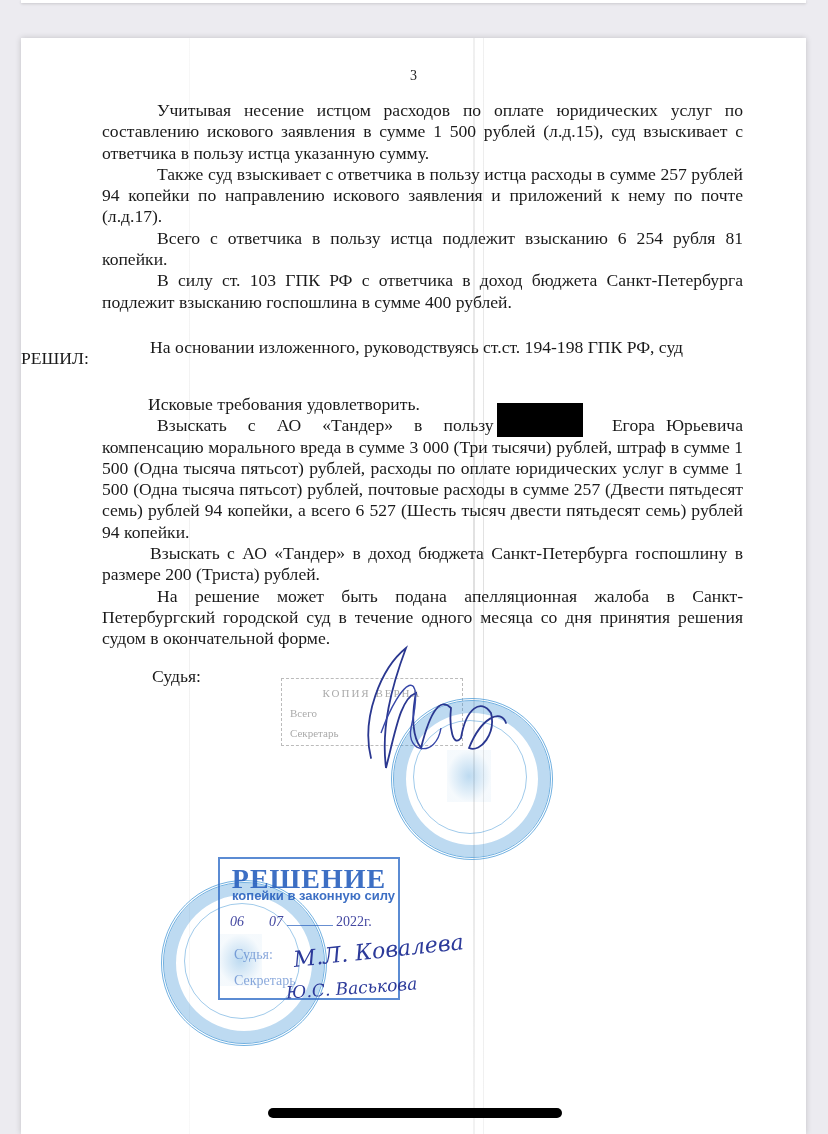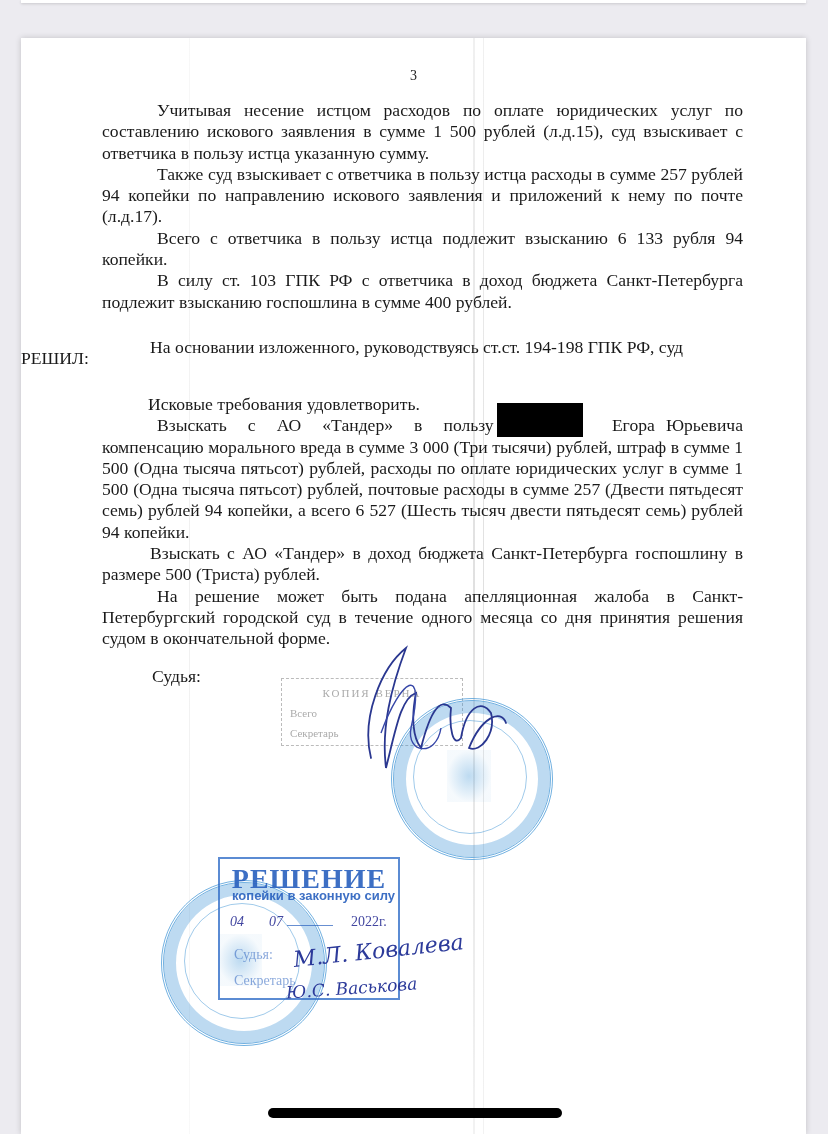--- a/index.html
+++ b/index.html
@@ -97,35 +97,35 @@
 <div class="page">
   <div class="scan-line" style="left:452px;"></div>
   <div class="scan-line" style="left:462px;width:1px;"></div>
   <div class="scan-line" style="left:168px;width:1px;opacity:.5;"></div>
 
   <div class="page-num">3</div>
 
   <div class="text" style="top:62px;">
     <p class="indent">Учитывая несение истцом расходов по оплате юридических услуг по составлению искового заявления в сумме 1 500 рублей (л.д.15), суд взыскивает с ответчика в пользу истца указанную сумму.</p>
     <p class="indent">Также суд взыскивает с ответчика в пользу истца расходы в сумме 257 рублей 94 копейки по направлению искового заявления и приложений к нему по почте (л.д.17).</p>
-    <p class="indent">Всего с ответчика в пользу истца подлежит взысканию 6 133 рубля 94 копейки.</p>
+    <p class="indent">Всего с ответчика в пользу истца подлежит взысканию 6 254 рубля 81 копейки.</p>
     <p class="indent">В силу ст. 103 ГПК РФ с ответчика в доход бюджета Санкт-Петербурга подлежит взысканию госпошлина в сумме 400 рублей.</p>
     <p class="indent" style="text-indent:48px;margin-top:24px;">На основании изложенного, руководствуясь ст.ст. 194-198 ГПК РФ, суд</p>
   </div>
 
   <div class="heading">РЕШИЛ:</div>
 
   <div class="text" style="top:356px;">
     <p class="indent" style="text-indent:46px;">Исковые требования удовлетворить.</p>
     <p class="indent">
       <span style="word-spacing:10px;margin-top:37px;">Взыскать с АО «Тандер» в пользу</span>
       <span style="display:inline-block;width:96px;"></span>
       <span>Егора Юрьевича компенсацию морального вреда в сумме 3 000 (Три тысячи) рублей, штраф в сумме 1 500 (Одна тысяча пятьсот) рублей, расходы по оплате юридических услуг в сумме 1 500 (Одна тысяча пятьсот) рублей, почтовые расходы в сумме 257 (Двести пятьдесят семь) рублей 94 копейки, а всего 6 527 (Шесть тысяч двести пятьдесят семь) рублей 94 копейки.</span>
     </p>
-    <p class="indent" style="text-indent:48px;">Взыскать с АО «Тандер» в доход бюджета Санкт-Петербурга госпошлину в размере 500 (Триста) рублей.</p>
+    <p class="indent" style="text-indent:48px;">Взыскать с АО «Тандер» в доход бюджета Санкт-Петербурга госпошлину в размере 200 (Триста) рублей.</p>
     <p class="indent">На решение может быть подана апелляционная жалоба в Санкт-Петербургский городской суд в течение одного месяца со дня принятия решения судом в окончательной форме.</p>
   </div>
 
   <div class="redact"></div>
 
   <div class="judge-label">Судья:</div>
 
   <div class="copy-stamp">
     <div style="text-align:center;letter-spacing:2px;">КОПИЯ ВЕРНА</div>
     <div>Всего</div>
@@ -142,25 +142,25 @@
   </svg>
 
   <div class="seal" style="left:140px;top:842px;width:160px;height:160px;"></div>
   <div class="seal-inner" style="left:163px;top:865px;width:114px;height:114px;"></div>
   <div class="seal-emblem" style="left:197px;top:896px;"></div>
 
   <div class="decision-stamp">
     <div class="title">РЕШЕНИЕ</div>
     <div class="sub">копейки в законную силу</div>
     <div class="date">
-      <span>04</span>
+      <span>06</span>
       <span style="display:inline-block;width:18px;"></span>
       <span>07</span>
       <span style="display:inline-block;width:46px;border-bottom:1px solid rgba(40,95,190,0.7);"></span>
-      <span style="font-style:normal;margin-left:15px;">2022г.</span>
+      <span style="font-style:normal;">2022г.</span>
     </div>
     <div class="lbl1">Судья:</div>
     <div class="lbl2">Секретарь</div>
   </div>
 
   <div class="hw" style="left:272px;top:900px;font-size:22px;transform:rotate(-6deg);">М.Л. Ковалева</div>
   <div class="hw" style="left:265px;top:940px;font-size:17px;transform:rotate(-4deg);">Ю.С. Васькова</div>
 </div>
 
 <div class="home-indicator"></div>

